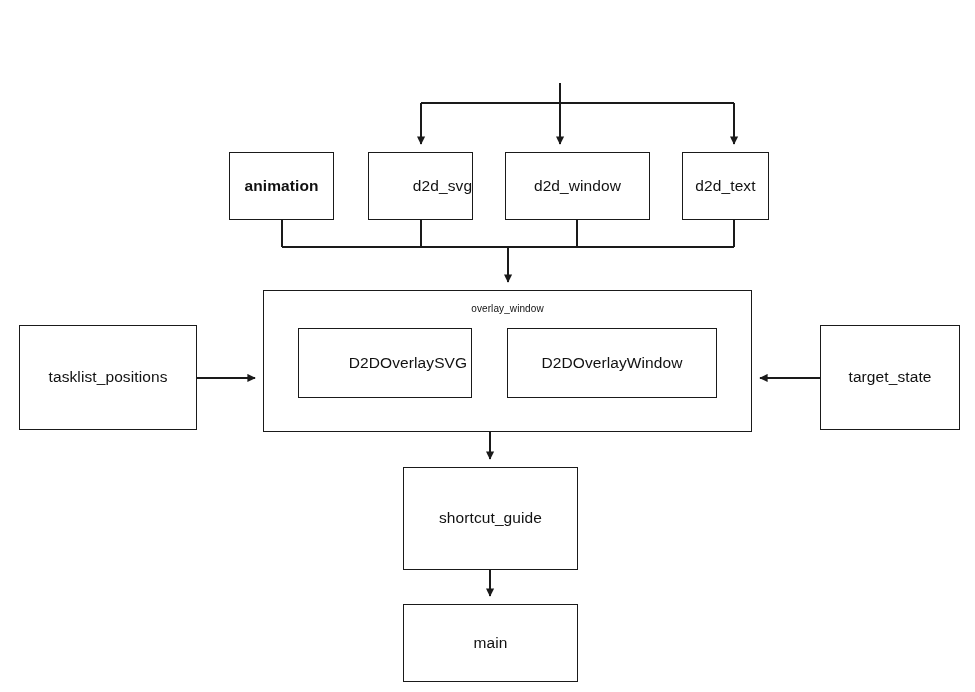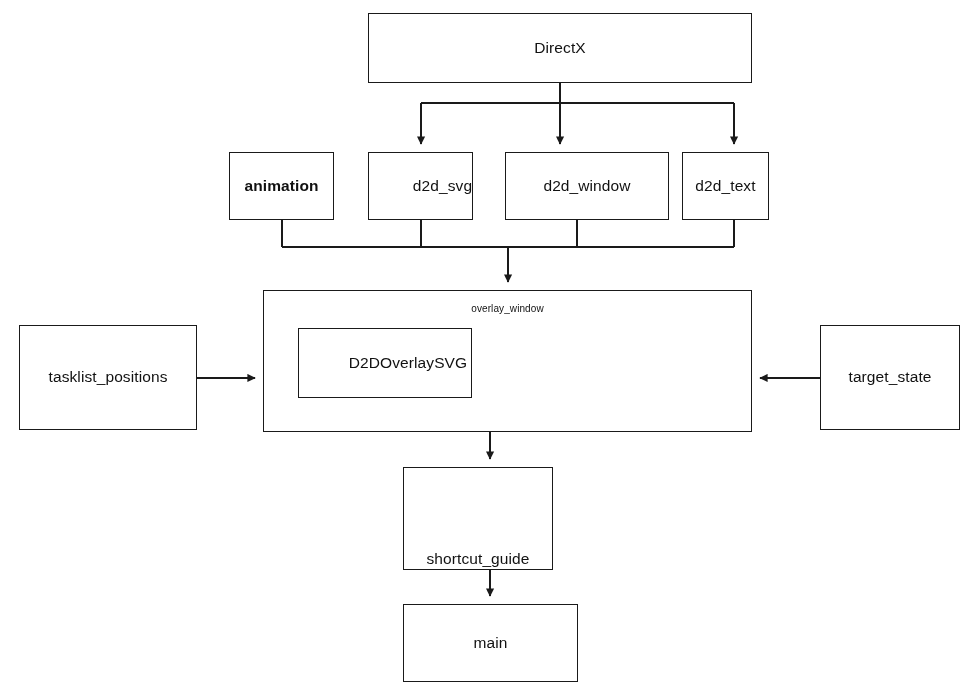--- a/index.html
+++ b/index.html
@@ -53,28 +53,28 @@
     right: 0;
     top: 12px;
     text-align: center;
     font-size: 10px;
     color: #111111;
   }
   
   .n-directx        { left: 368px; top: 13px;  width: 384px; height: 70px; }
   .n-animation      { left: 229px; top: 152px; width: 105px; height: 68px; font-weight: bold; }
   .n-d2d_svg        { left: 368px; top: 152px; width: 105px; height: 68px; padding-left: 44px; }
-  .n-d2d_window     { left: 505px; top: 152px; width: 164px; height: 68px; text-align: center; }
+  .n-d2d_window     { left: 505px; top: 152px; width: 145px; height: 68px; text-align: center; }
   .n-d2d_text       { left: 682px; top: 152px; width: 87px; height: 68px; }
   .n-overlay        { left: 263px; top: 290px; width: 489px; height: 142px; }
   .n-svg_inner      { left: 298px; top: 328px; width: 174px; height: 70px; padding-left: 46px; }
   .n-window_inner   { left: 507px; top: 328px; width: 210px; height: 70px; }
   .n-tasklist       { left: 19px;  top: 325px; width: 178px; height: 105px; align-items: center; }
   .n-target         { left: 820px; top: 325px; width: 140px; height: 105px; }
-  .n-shortcut       { left: 403px; top: 467px; width: 150px; height: 103px; align-items: flex-end; }
+  .n-shortcut       { left: 403px; top: 467px; width: 175px; height: 103px; }
   .n-main           { left: 403px; top: 604px; width: 175px; height: 78px; }
 </style>
 </head>
 <body>
 
 <div id="diagram-canvas">
 
   <svg id="edge-layer" width="975" height="692" viewBox="0 0 975 692">
     <defs>
       <marker id="arrowhead" markerWidth="9" markerHeight="9" refX="7.6" refY="4.5" orient="auto" markerUnits="userSpaceOnUse">
@@ -113,23 +113,20 @@
         <path d="M490,432 L490,459" marker-end="url(#arrowhead)"></path>
       </g>
 
       <g>
         <path d="M490,570 L490,596" marker-end="url(#arrowhead)"></path>
       </g>
 
     </g>
   </svg>
 
-  <div class="node n-directx">
-    <span class="node-label">DirectX</span>
-  </div>
 
   <div class="node n-animation">
     <span class="node-label">animation</span>
   </div>
 
   <div class="node n-d2d_svg">
     <span class="node-label">d2d_svg</span>
   </div>
 
   <div class="node n-d2d_window">
@@ -141,20 +138,23 @@
   </div>
 
   <div class="node container n-overlay">
     <span class="container-title">overlay_window</span>
   </div>
 
   <div class="node n-svg_inner">
     <span class="node-label">D2DOverlaySVG</span>
   </div>
 
+  <div class="node n-window_inner">
+    <span class="node-label">D2DOverlayWindow</span>
+  </div>
 
   <div class="node n-tasklist">
     <span class="node-label">tasklist_positions</span>
   </div>
 
   <div class="node n-target">
     <span class="node-label">target_state</span>
   </div>
 
   <div class="node n-shortcut">

